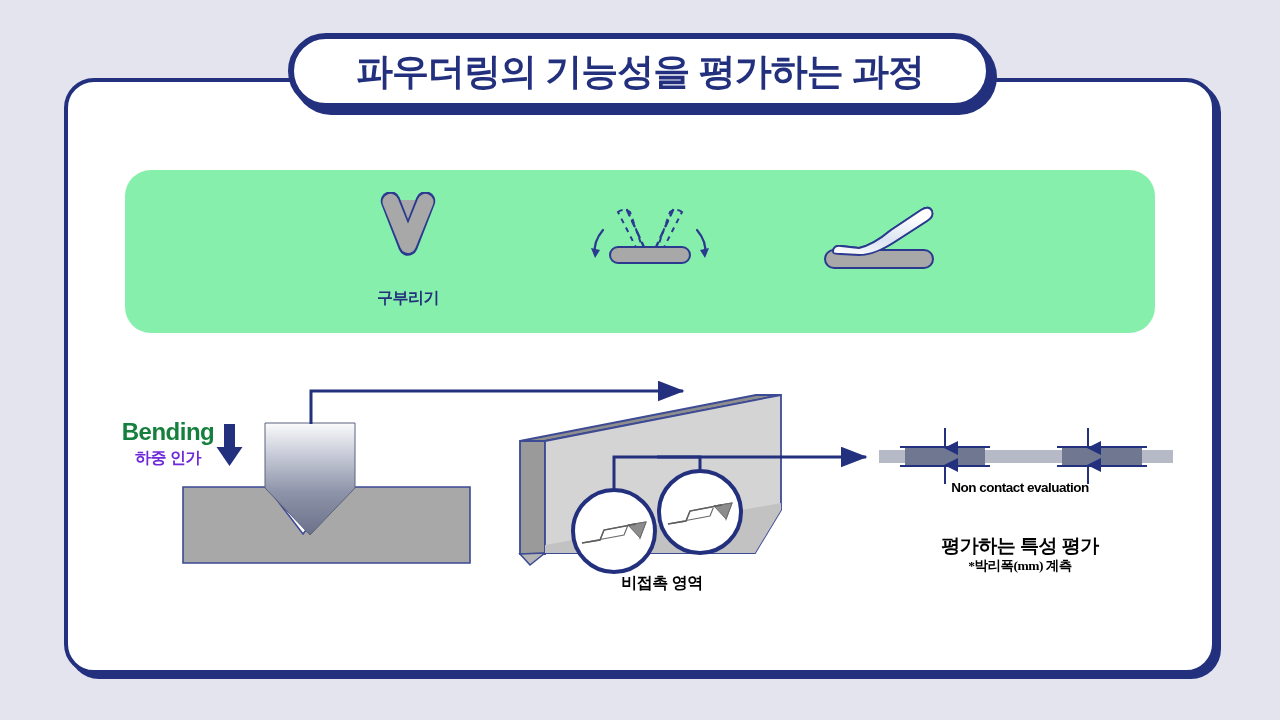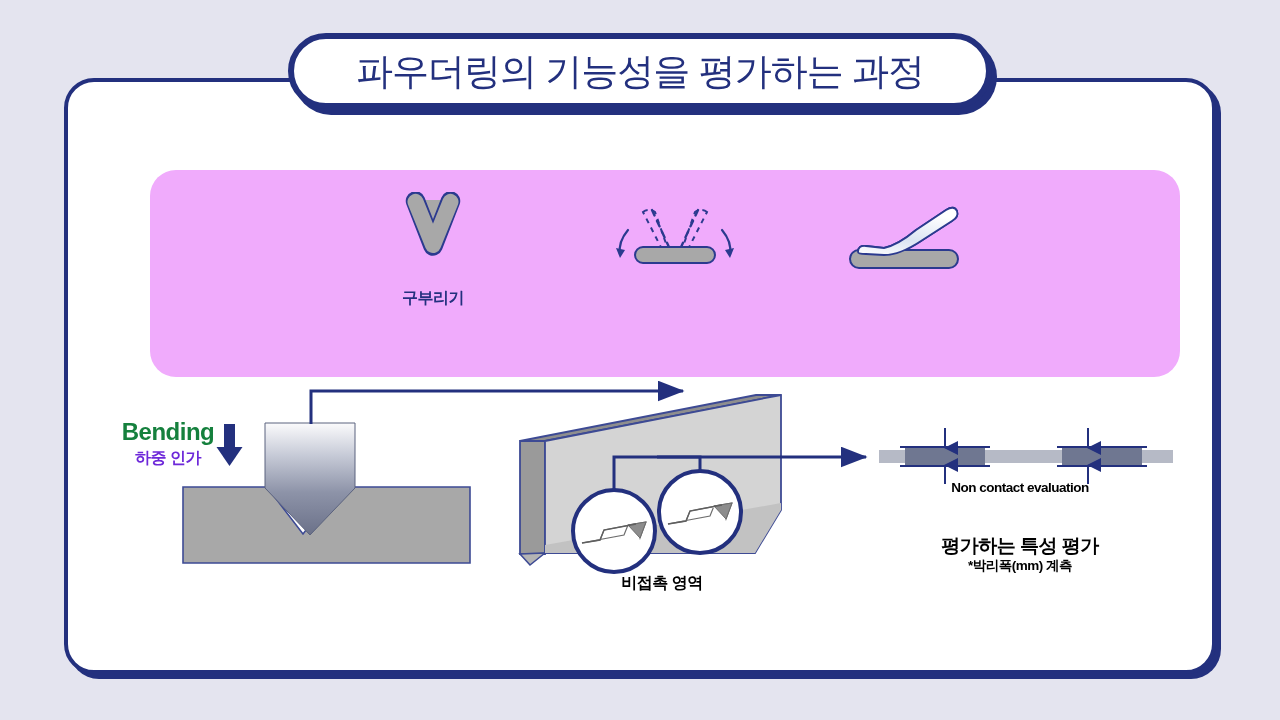--- a/index.html
+++ b/index.html
@@ -37,36 +37,35 @@
     border-radius: 38px;
     box-sizing: border-box;
     box-shadow: 5px 6px 0 0 #23307e;
     display: flex;
     align-items: center;
     justify-content: center;
     z-index: 5;
   }
   #title-text {
     font-size: 37px;
-    font-weight: normal;
+    font-weight: bold;
     color: #23307e;
     letter-spacing: -1px;
     line-height: 1;
     white-space: nowrap;
   }
 
   
   #steps-panel {
     position: absolute;
     left: 125px; top: 170px;
-    width: 1030px; height: 207px;
-    background: #f0abfc;
+    width: 1030px; height: 163px;
+    background: #86efac;
     border-radius: 26px;
     z-index: 2;
-    margin-left: 25px;
   }
   .step {
     position: absolute;
     top: 22px;
     width: 230px;
     text-align: center;
   }
   .step-art {
     height: 82px;
     position: relative;
@@ -111,21 +110,21 @@
     position: absolute;
     font-weight: bold;
     color: #000000;
     text-align: center;
     z-index: 4;
     letter-spacing: -0.5px;
   }
   #caption-noncontact { left: 562px; top: 573px; width: 200px; font-size: 16px; }
   #caption-eval-en    { left: 905px; top: 480px; width: 230px; font-size: 13.5px; }
   #caption-eval-ko    { left: 900px; top: 533px; width: 240px; font-size: 19px; }
-  #caption-eval-sub   { left: 900px; top: 557px; width: 240px; font-size: 13.5px; }
+  #caption-eval-sub   { left: 900px; top: 557px; width: 240px; font-size: 13.5px; font-family: Liberation Serif, serif; }
 </style>
 </head>
 <body>
 
 <div id="stage">
 
   <div id="card"></div>
 
   <div id="title-pill">
     <div id="title-text">파우더링의 기능성을 평가하는 과정</div>

